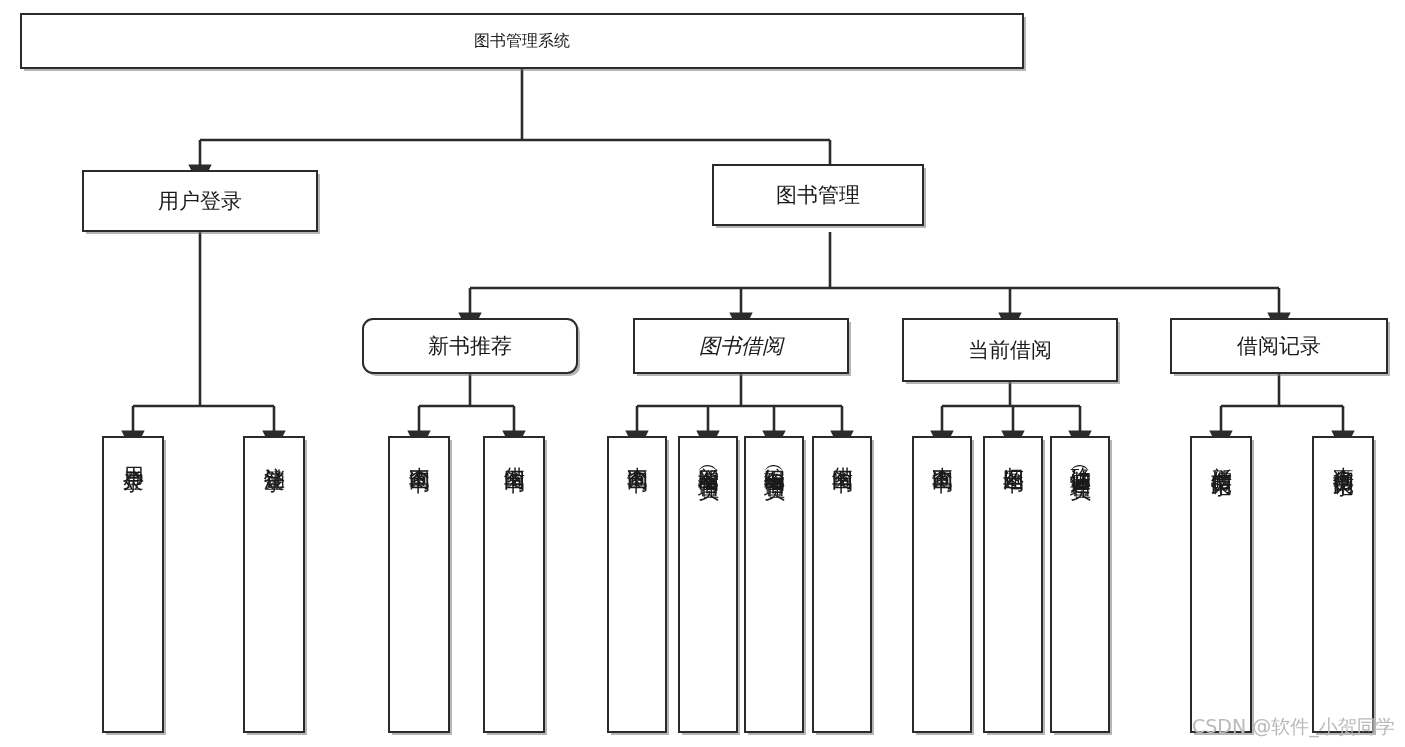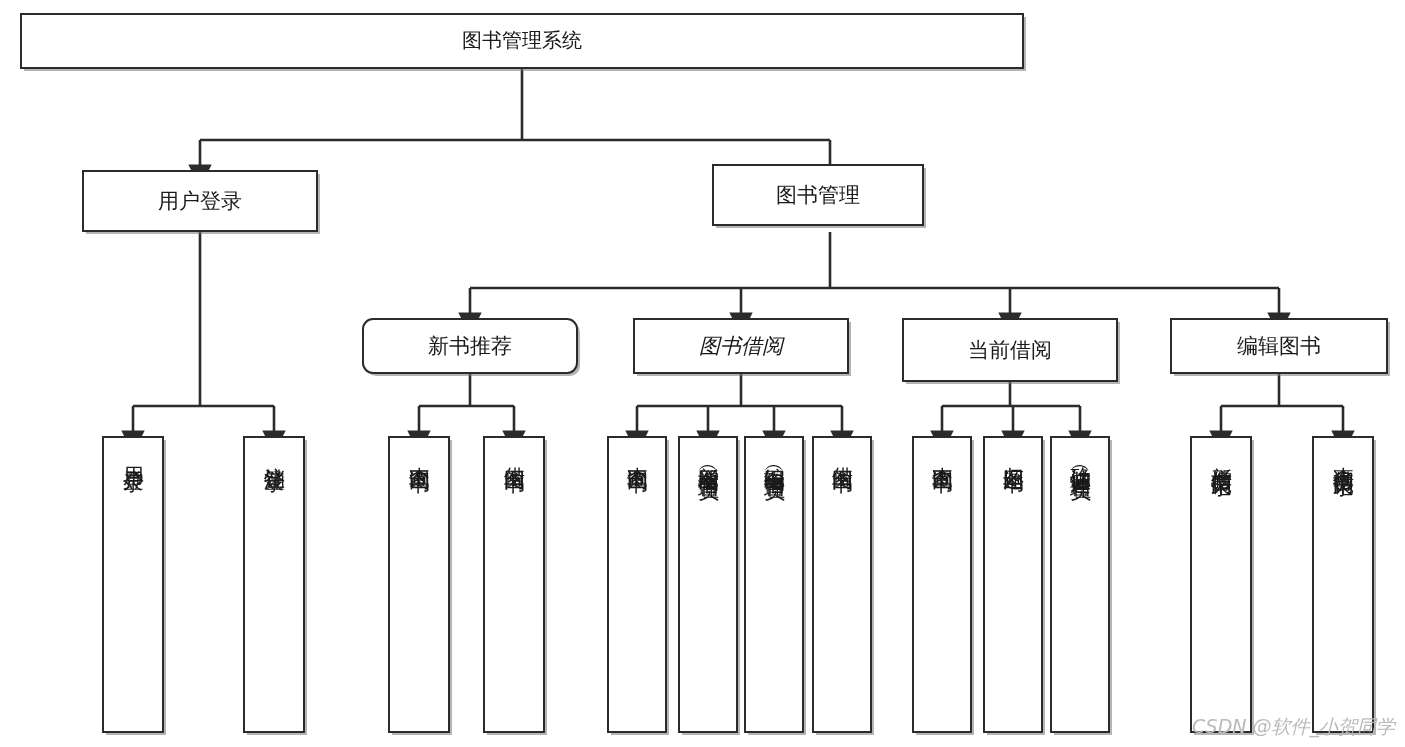--- a/index.html
+++ b/index.html
@@ -38,21 +38,21 @@
   .node .label {
     color: #1a1a1a;
     text-align: center;
     line-height: 1.18;
     white-space: pre;
   }
   .node.horiz .label {
     font-size: 21px;
   }
   .node.root .label {
-    font-size: 20px;
+    font-size: 16px;
   }
   .node.vert {
     align-items: flex-start;
     padding-top: 12px;
   }
   .node.vert .label {
     writing-mode: vertical-rl;
     text-orientation: upright;
     font-size: 21px;
     letter-spacing: 2px;
@@ -128,21 +128,21 @@
       <div class="node horiz level3" style="left: 362px; top: 318px; width: 216px; height: 56px; border-radius: 11px;">
         <span class="label">新书推荐</span>
       </div>
       <div class="node horiz level3" style="left: 633px; top: 318px; width: 216px; height: 56px; font-style: italic;">
         <span class="label">图书借阅</span>
       </div>
       <div class="node horiz level3" style="left: 902px; top: 318px; width: 216px; height: 64px;">
         <span class="label">当前借阅</span>
       </div>
       <div class="node horiz level3" style="left: 1170px; top: 318px; width: 218px; height: 56px;">
-        <span class="label">编辑图书</span>
+        <span class="label">借阅记录</span>
       </div>
       <div class="node vert leaf" style="left: 102px; top: 436px; width: 62px; height: 297px;">
         <span class="label">用户登录</span>
       </div>
       <div class="node vert leaf" style="left: 243px; top: 436px; width: 62px; height: 297px;">
         <span class="label">注销登录</span>
       </div>
       <div class="node vert leaf" style="left: 388px; top: 436px; width: 62px; height: 297px;">
         <span class="label">查询图书</span>
       </div>
@@ -171,15 +171,15 @@
         <span class="label">确认归还（管理员）</span>
       </div>
       <div class="node vert leaf" style="left: 1190px; top: 436px; width: 62px; height: 297px;">
         <span class="label">新增借阅记录</span>
       </div>
       <div class="node vert leaf" style="left: 1312px; top: 436px; width: 62px; height: 297px;">
         <span class="label">查询借阅记录</span>
       </div>
     </div>
 
-  <div class="watermark" style="left: 1192px; top: 714px; font-style: italic;">CSDN @软件_小贺同学</div>
+  <div class="watermark" style="left: 1192px; top: 714px;">CSDN @软件_小贺同学</div>
 
 </div>
 
 </body></html>

